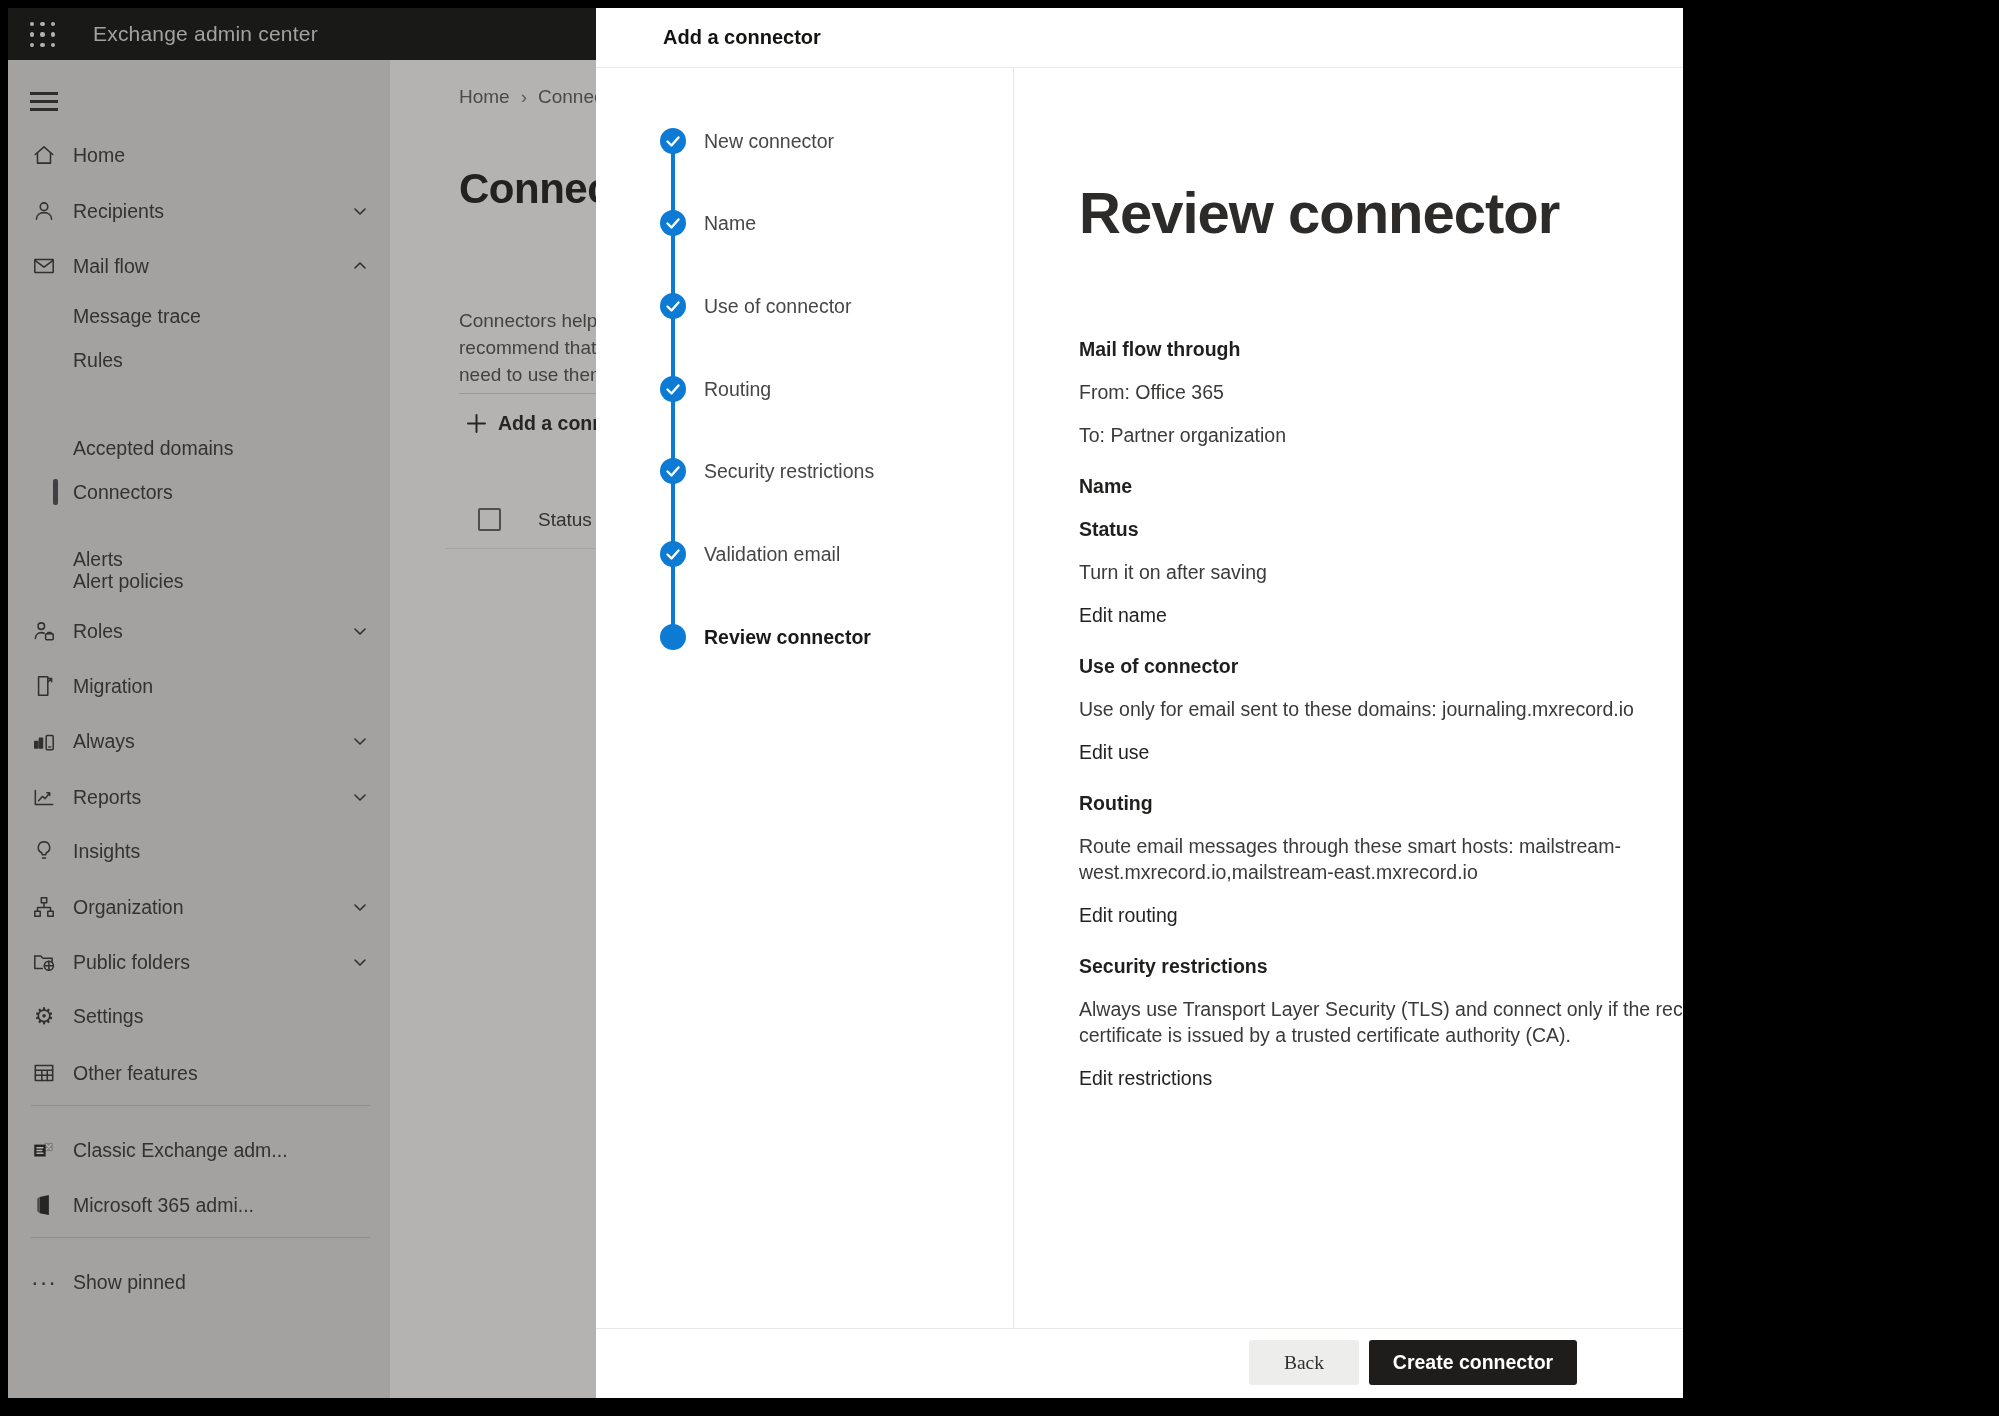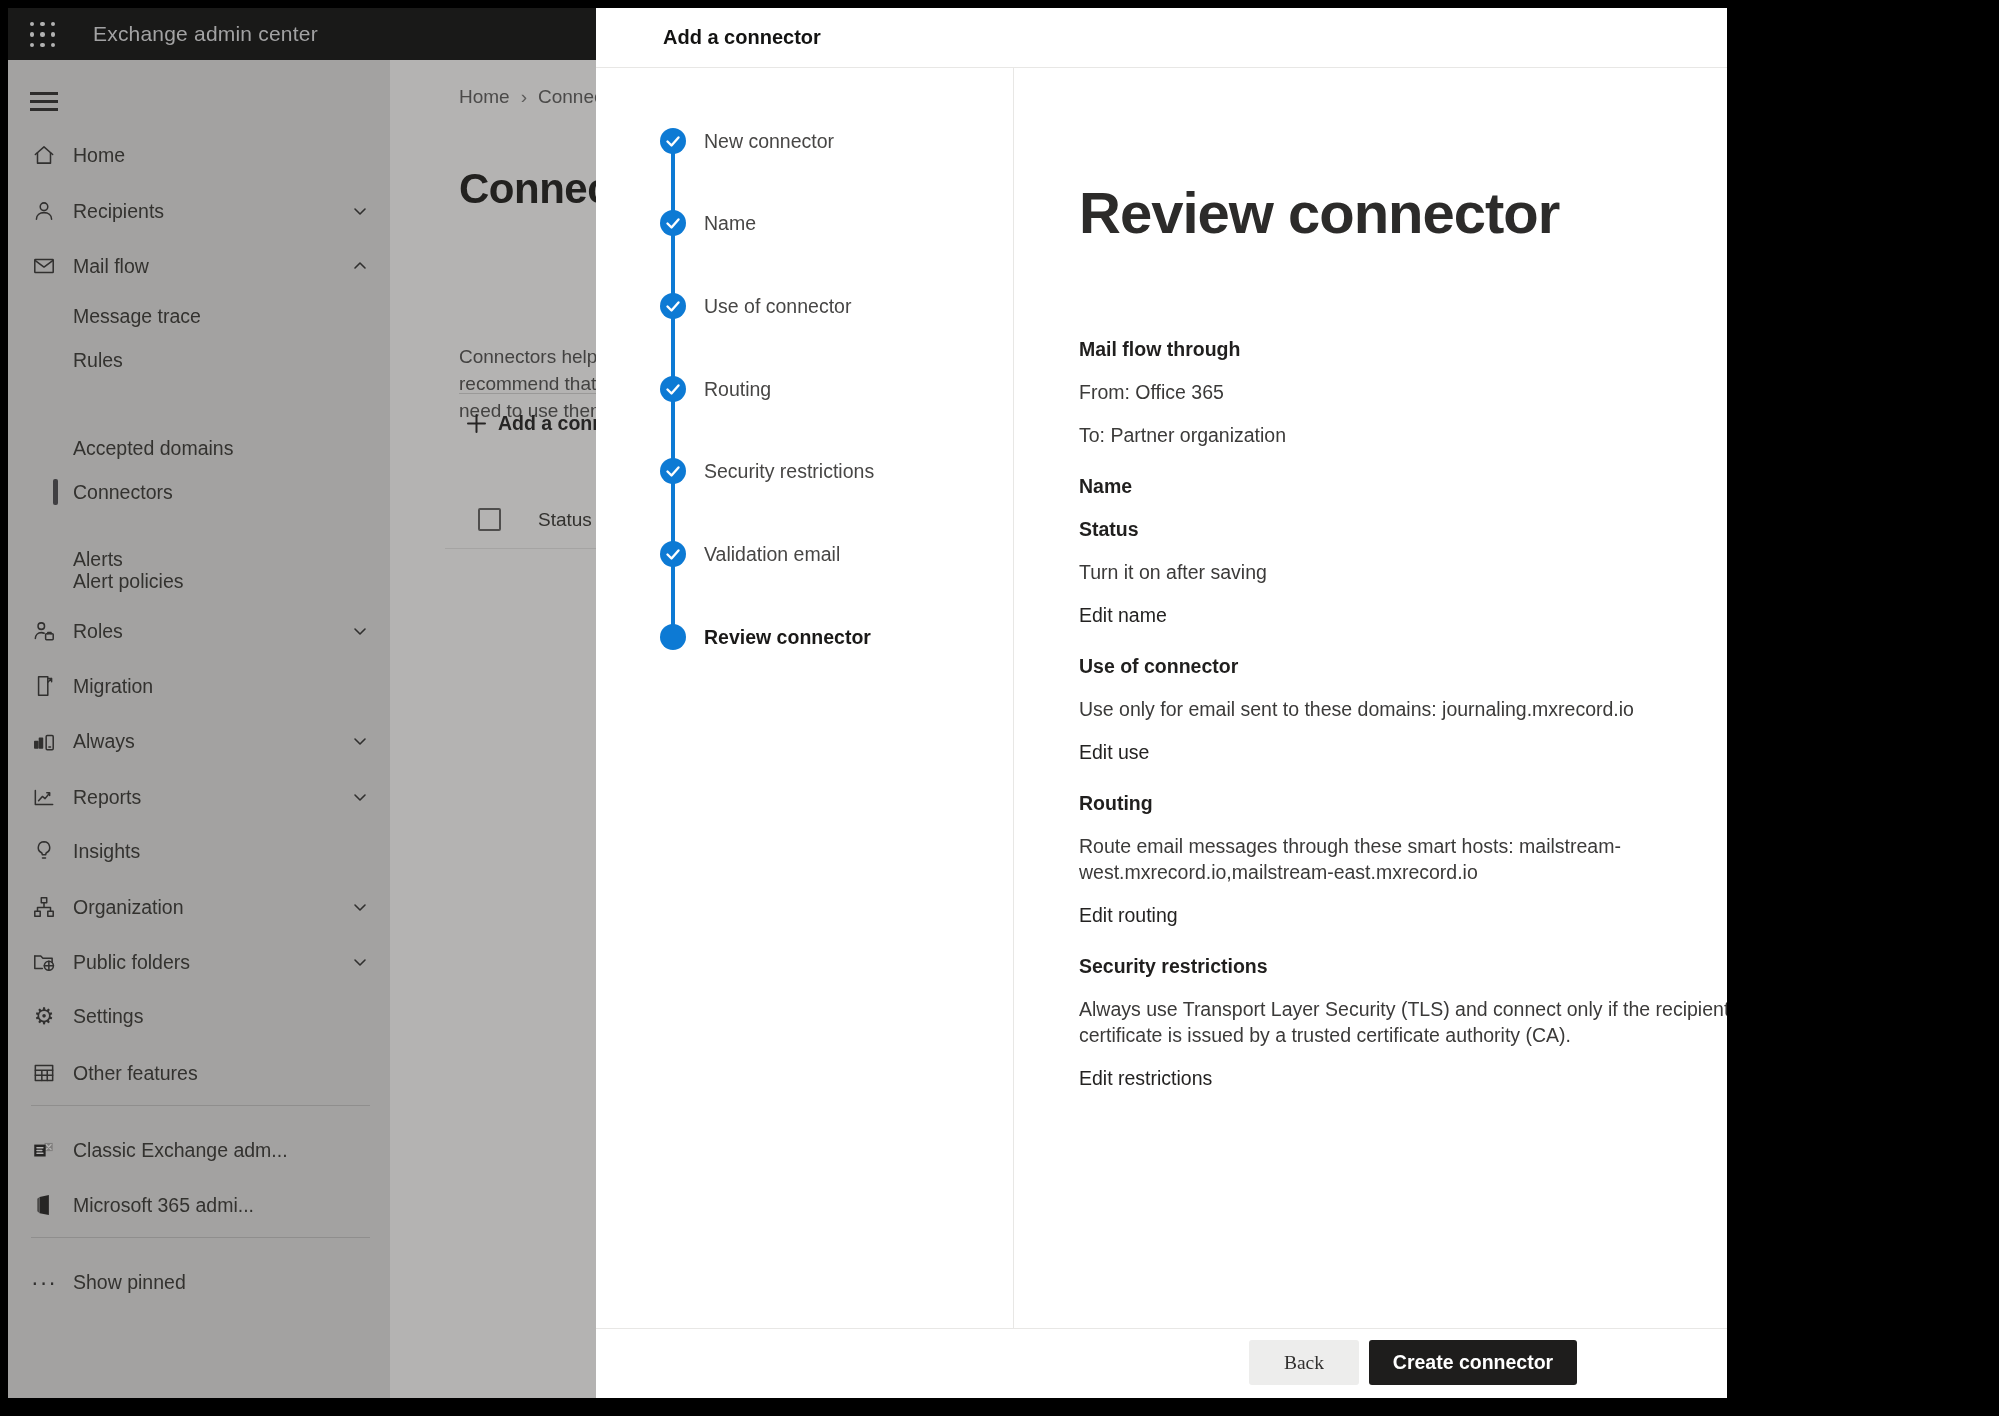--- a/index.html
+++ b/index.html
@@ -1,20 +1,20 @@
 <!DOCTYPE html>
 <html><head>
 <meta charset="utf-8">
 <style>
   html,body { margin:0; padding:0; }
   body {
     width:1999px; height:1416px; background:#000; position:relative;
     font-family:"Liberation Sans", sans-serif; overflow:hidden;
   }
-  .screen { position:absolute; left:8px; top:8px; width:1675px; height:1390px; background:#0f766e; overflow:hidden;padding-left:44px; }
+  .screen { position:absolute; left:8px; top:8px; width:1675px; height:1390px; background:#0f766e; overflow:hidden; }
 
   
   .topbar { position:absolute; left:0; top:0; width:100%; height:52px; background:#191918; }
   .waffle { position:absolute; left:21px; top:13px; width:27px; height:27px; display:grid; grid-template-columns:repeat(3,1fr); gap:4px; cursor:pointer; }
   .waffle span { width:4.5px; height:4.5px; background:#b2b2b2; border-radius:50%; margin:auto; }
   .topbar-title { position:absolute; left:85px; top:0; line-height:52px; font-size:21px; color:#a2a2a3; letter-spacing:.2px; white-space:nowrap; }
 
   
   .sidebar { position:absolute; left:0; top:52px; width:382px; height:1338px; background:#a3a2a1; }
   .hamburger { position:absolute; left:22px; top:32px; width:28px; cursor:pointer; }
@@ -28,21 +28,21 @@
   .nav-item .chevron svg { width:16px; height:16px; stroke:#31302f; fill:none; stroke-width:1.6; stroke-linecap:round; stroke-linejoin:round; }
   .chevron.up svg { transform:rotate(180deg); }
   .sel-bar { position:absolute; left:45px; width:5px; height:26px; top:50%; transform:translateY(-50%); background:#403f42; border-radius:2px; }
   .side-divider { position:absolute; left:23px; right:20px; height:1px; background:#8f8e8d; }
 
   
   .maincontent { position:absolute; left:382px; top:52px; width:206px; height:1338px; background:#b4b3b2; overflow:hidden; }
   .breadcrumb { position:absolute; left:69px; top:26px; font-size:19px; color:#4b4a49; white-space:nowrap; }
   .breadcrumb .sep { margin:0 11px; color:#5c5b5a; }
   .page-title { position:absolute; left:69px; top:105px; font-size:42px; font-weight:bold; color:#22211f; letter-spacing:-.5px; white-space:nowrap; }
-  .page-desc { position:absolute; left:69px; top:247px; font-size:19px; color:#434241; line-height:27px; white-space:nowrap;margin-top:36px; }
+  .page-desc { position:absolute; left:69px; top:247px; font-size:19px; color:#434241; line-height:27px; white-space:nowrap; }
   .divider-h1 { position:absolute; left:69px; width:500px; top:333px; height:1px; background:#9a9998; }
   .add-btn { position:absolute; left:76px; top:352px; display:flex; align-items:center; gap:11px; cursor:pointer; white-space:nowrap; }
   .add-btn svg { width:21px; height:21px; stroke:#262524; stroke-width:2; stroke-linecap:round; }
   .add-btn .albl { font-size:19.5px; font-weight:bold; color:#262524; }
   .checkbox { position:absolute; left:88px; top:448px; width:19px; height:19px; border:2px solid #4f4e4d; border-radius:2px; cursor:pointer; }
   .status-label { position:absolute; left:148px; top:449px; font-size:19px; color:#33322f; }
   .divider-h2 { position:absolute; left:55px; width:500px; top:488px; height:1px; background:#a5a4a3; }
 
   
   .dialog { position:absolute; left:588px; top:0; width:1387px; height:1390px; background:#fff; }

